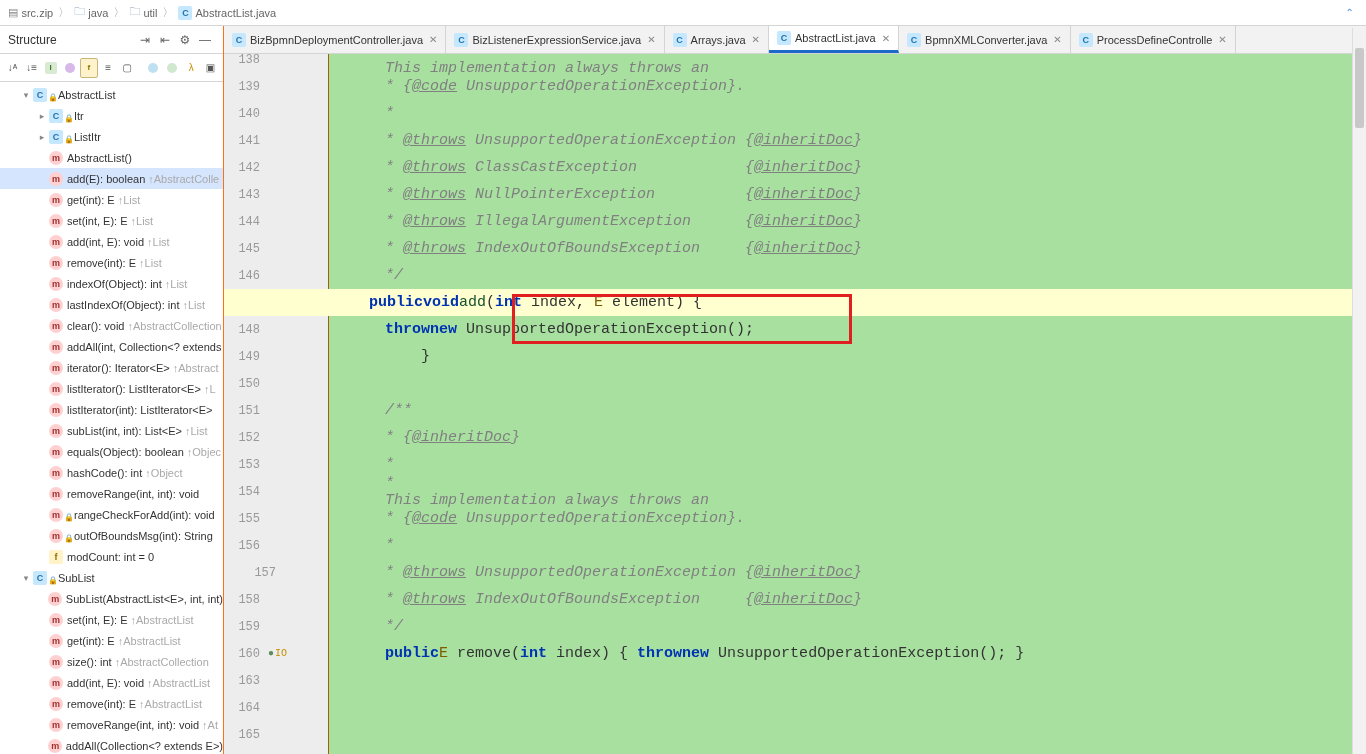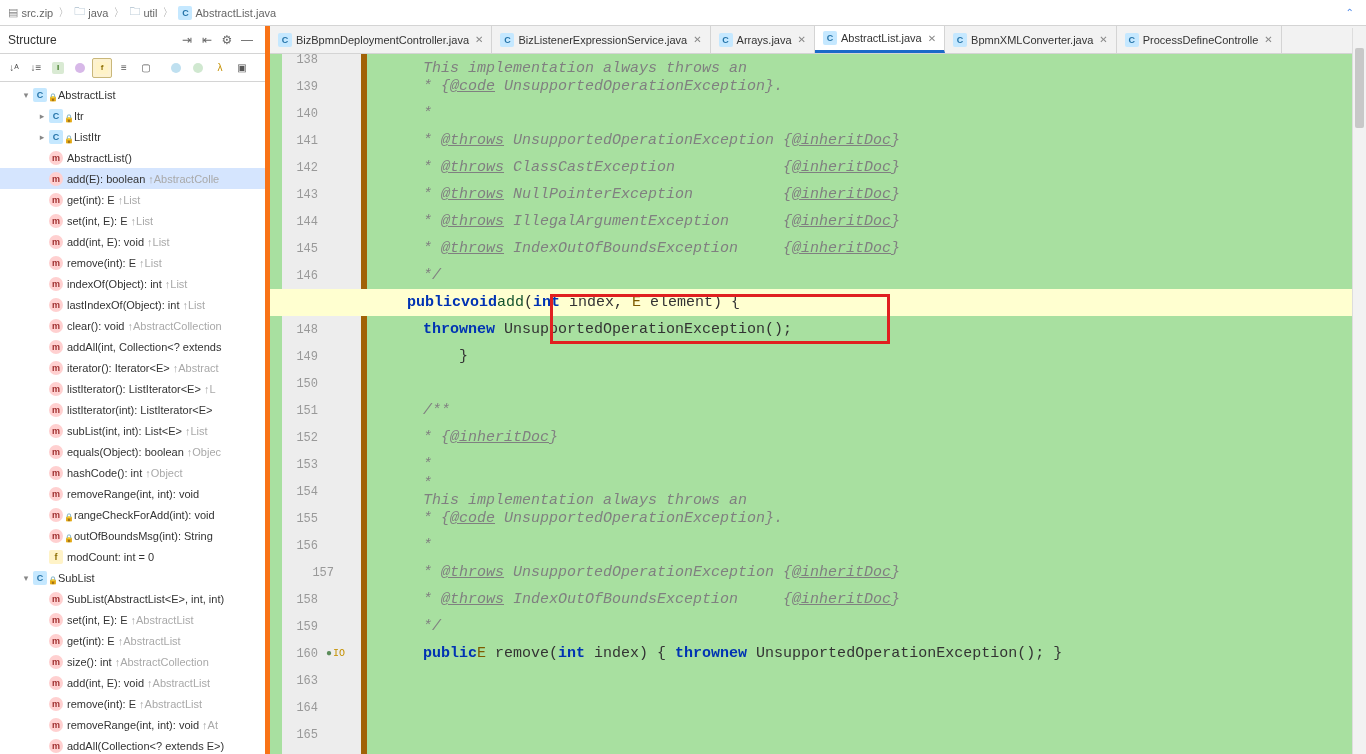--- a/index.html
+++ b/index.html
@@ -8,21 +8,21 @@
 .crumb { display:flex; align-items:center; gap:3px; font-size:11px; color:#666; }
 .crumb .sep { color:#999; margin:0 2px; }
 .file-icon { width:14px; height:14px; border-radius:2px; display:inline-flex; align-items:center; justify-content:center; font-size:9px; font-weight:bold; }
 .fi-c { background:#c5e8ff; color:#2574a9; }
 .fi-f { background:#fff3c7; color:#8c6d00; }
 .fi-m { background:#ffd0d0; color:#a03030; border-radius:50%; }
 .fi-folder { color:#87a2b7; }
 .fi-zip { color:#888; }
 .chev { color:#4a86e8; font-size:10px; margin-left:auto; margin-right:4px; }
 .main { display:flex; height:728px; }
-.side { width:270px; border-right:5px solid #f97316; display:flex; flex-direction:column; background:#fff; }
+.side { width:224px; border-right:1px solid #f97316; display:flex; flex-direction:column; background:#fff; }
 .side-hdr { height:28px; border-bottom:1px solid #d4d4d4; display:flex; align-items:center; padding:0 8px; font-size:12px; }
 .side-hdr-title { flex:1; font-weight:normal; }
 .ico-btn { width:20px; height:20px; display:inline-flex; align-items:center; justify-content:center; color:#666; cursor:pointer; font-size:12px; }
 .side-tool { height:28px; border-bottom:1px solid #d4d4d4; display:flex; align-items:center; padding:0 4px; gap:2px; }
 .tbtn { width:20px; height:20px; display:inline-flex; align-items:center; justify-content:center; font-size:10px; color:#555; cursor:pointer; border-radius:2px; }
 .tbtn.sel { background:#fdf2d0; border:1px solid #c9b77a; }
 .tree { flex:1; overflow-y:auto; padding:2px 0; }
 .tree-row { display:flex; align-items:center; height:21px; padding-left:6px; font-size:11px; cursor:pointer; white-space:nowrap; overflow:hidden; }
 .tree-row.sel { background:#d5e5fe; }
 .tree-row .tw { width:12px; color:#888; font-size:9px; text-align:center; }
@@ -31,26 +31,26 @@
 .tree-row .hint { color:#a9a9a9; margin-left:3px; }
 .l1 { padding-left:20px; }
 .l2 { padding-left:36px; }
 .lock { color:#d08000; font-size:8px; margin-left:-3px; margin-top:6px; }
 .editor-pane { flex:1; display:flex; flex-direction:column; min-width:0; }
 .tabs { height:28px; display:flex; align-items:stretch; border-bottom:1px solid #d4d4d4; background:#f2f2f2; overflow:hidden; }
 .tab { display:flex; align-items:center; padding:0 8px; gap:4px; border-right:1px solid #d4d4d4; font-size:11px; color:#333; cursor:pointer; background:#f2f2f2; white-space:nowrap; }
 .tab.active { background:#fff; border-bottom:3px solid #1b6ac9; }
 .tab .close { color:#888; font-size:10px; margin-left:2px; }
 .code-area { flex:1; display:flex; background:#a8e0a0; font-family:Consolas,"Courier New",monospace; font-size:15px; position:relative; overflow:hidden; }
-.gutter { width:85px; background:#ededed; border-right:6px solid #a16207; position:relative;margin-left:12px; }
+.gutter { width:105px; background:#ededed; border-right:1px solid #a16207; position:relative; }
 .gline { position:absolute; left:0; width:100%; height:27px; display:flex; align-items:center; }
 .gnum { width:44px; text-align:right; padding-right:8px; color:#999; font-size:12px; }
 .gmark { flex:1; display:flex; align-items:center; gap:1px; font-size:10px; }
 .codes { flex:1; position:relative; }
-.cline { position:absolute; left:16px; right:0; height:27px; display:flex; align-items:center; padding-left:40px; white-space:pre; }
+.cline { position:absolute; left:0; right:0; height:27px; display:flex; align-items:center; padding-left:56px; white-space:pre; }
 .cline.hl { background:#ffffd0; left:-105px; padding-left:145px; z-index:0; }
 .c-cm { color:#808080; font-style:italic; }
 .c-cm-u { text-decoration:underline; }
 .c-kw { color:#0033b3; font-weight:bold; }
 .c-ty { color:#7d5b00; }
 .c-meth { color:#14532d; }
 .redbox { position:absolute; border:3px solid #e02020; z-index:5; pointer-events:none; }
 .scrollbar-v { position:absolute; right:0; top:28px; bottom:0; width:14px; background:#f2f2f2; border-left:1px solid #ddd; }
 .scrollbar-v .thumb { position:absolute; left:2px; right:2px; top:20px; height:80px; background:#c8c8c8; border-radius:2px; }
 .circle { display:inline-block; width:10px; height:10px; border-radius:50%; }

